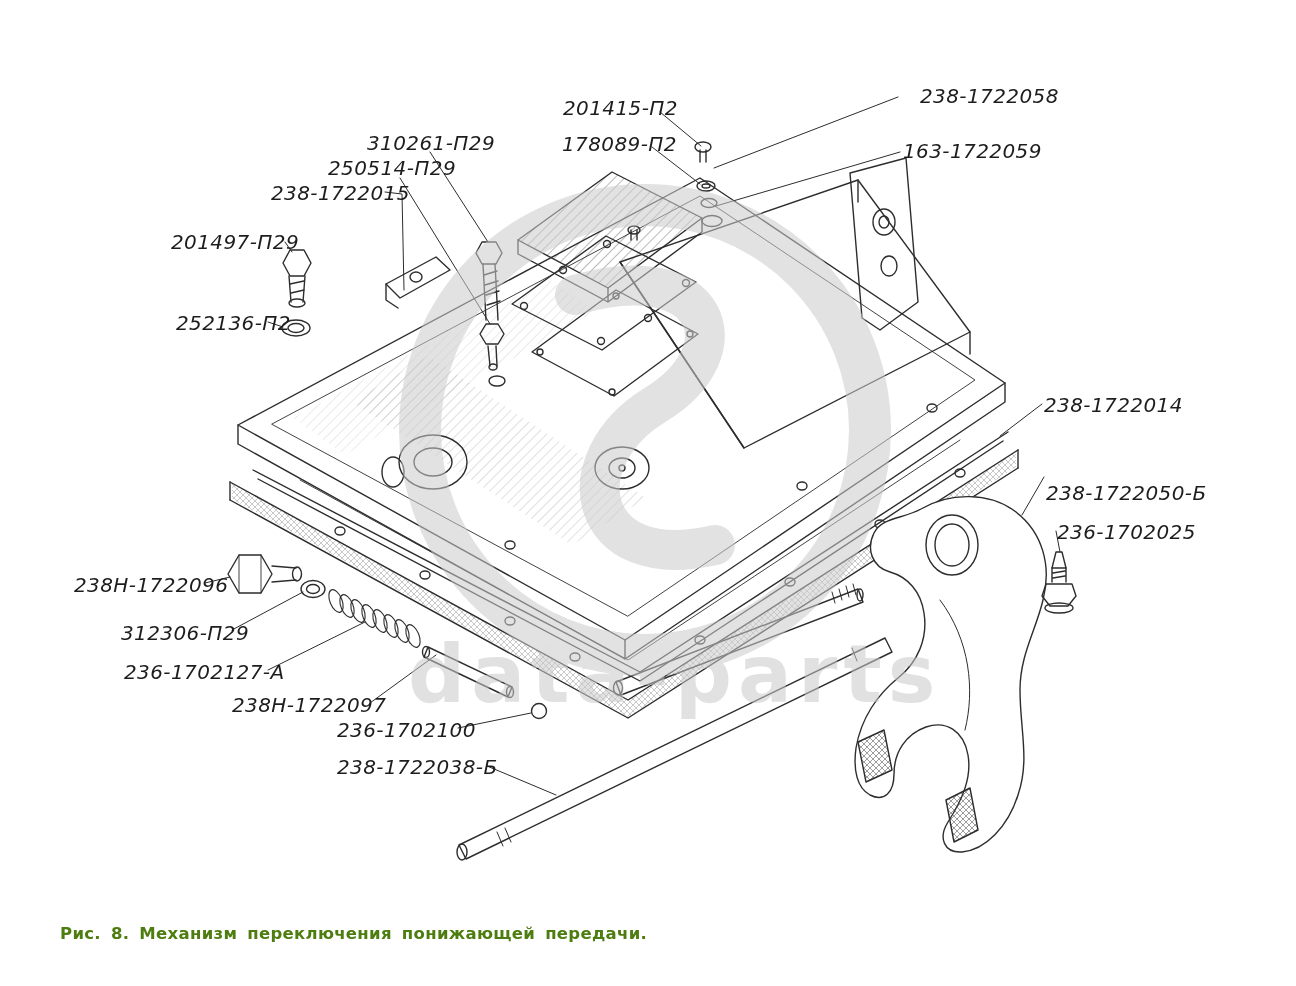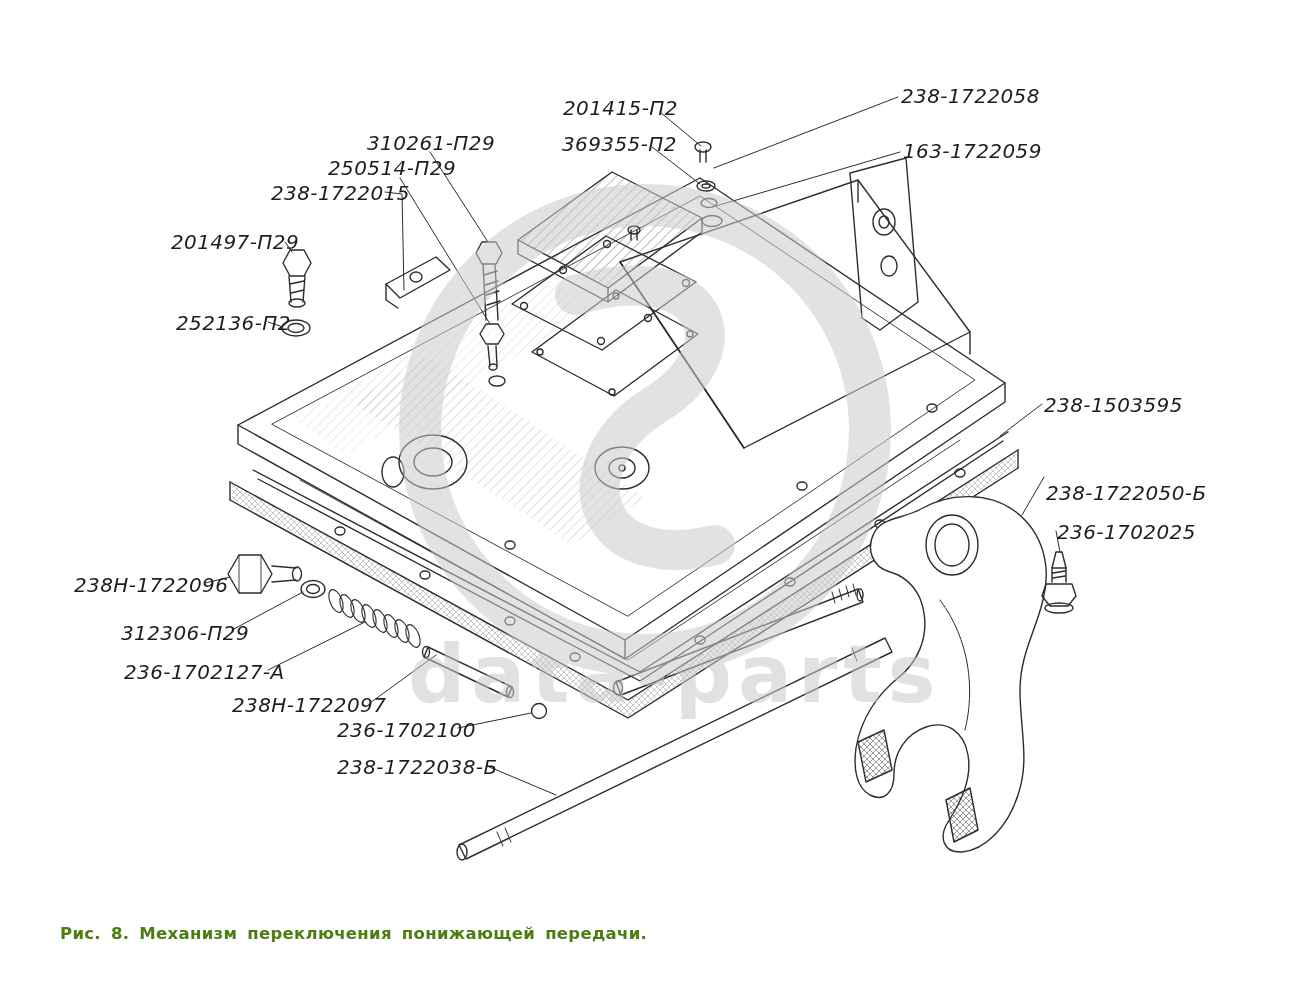--- a/index.html
+++ b/index.html
@@ -277,29 +277,29 @@
   <div class="watermark">
     <svg width="1296" height="986" viewBox="0 0 1296 986">
       <circle cx="645" cy="430" r="225" fill="none" stroke="#cccccc" stroke-width="42"></circle>
       <path d="M575,295 C710,255 745,350 655,405 C565,460 585,575 715,545" fill="none" stroke="#cccccc" stroke-width="40" stroke-linecap="round"></path>
     </svg>
     <div class="wm-text">data-parts</div>
   </div>
 
   <div class="labels">
       <div class="part-label" style="left: 563px; top: 96px;">201415-П2</div>
-      <div class="part-label" style="left: 901px; top: 84px; text-align: center;">238-1722058</div>
-      <div class="part-label" style="left: 562px; top: 132px;">369355-П2</div>
+      <div class="part-label" style="left: 920px; top: 84px; text-align: center;">238-1722058</div>
+      <div class="part-label" style="left: 562px; top: 132px;">178089-П2</div>
       <div class="part-label" style="left: 903px; top: 139px;">163-1722059</div>
       <div class="part-label" style="left: 367px; top: 131px;">310261-П29</div>
       <div class="part-label" style="left: 328px; top: 156px;">250514-П29</div>
       <div class="part-label" style="left: 271px; top: 181px;">238-1722015</div>
       <div class="part-label" style="left: 171px; top: 230px;">201497-П29</div>
       <div class="part-label" style="left: 176px; top: 311px;">252136-П2</div>
-      <div class="part-label" style="left: 1044px; top: 393px;">238-1503595</div>
+      <div class="part-label" style="left: 1044px; top: 393px;">238-1722014</div>
       <div class="part-label" style="left: 1046px; top: 445px; margin-top: 36px;">238-1722050-Б</div>
       <div class="part-label" style="left: 1057px; top: 520px;">236-1702025</div>
       <div class="part-label" style="left: 74px; top: 573px;">238Н-1722096</div>
       <div class="part-label" style="left: 121px; top: 621px;">312306-П29</div>
       <div class="part-label" style="left: 124px; top: 660px;">236-1702127-А</div>
       <div class="part-label" style="left: 232px; top: 693px;">238Н-1722097</div>
       <div class="part-label" style="left: 337px; top: 718px;">236-1702100</div>
       <div class="part-label" style="left: 337px; top: 755px;">238-1722038-Б</div>
     </div>
 

